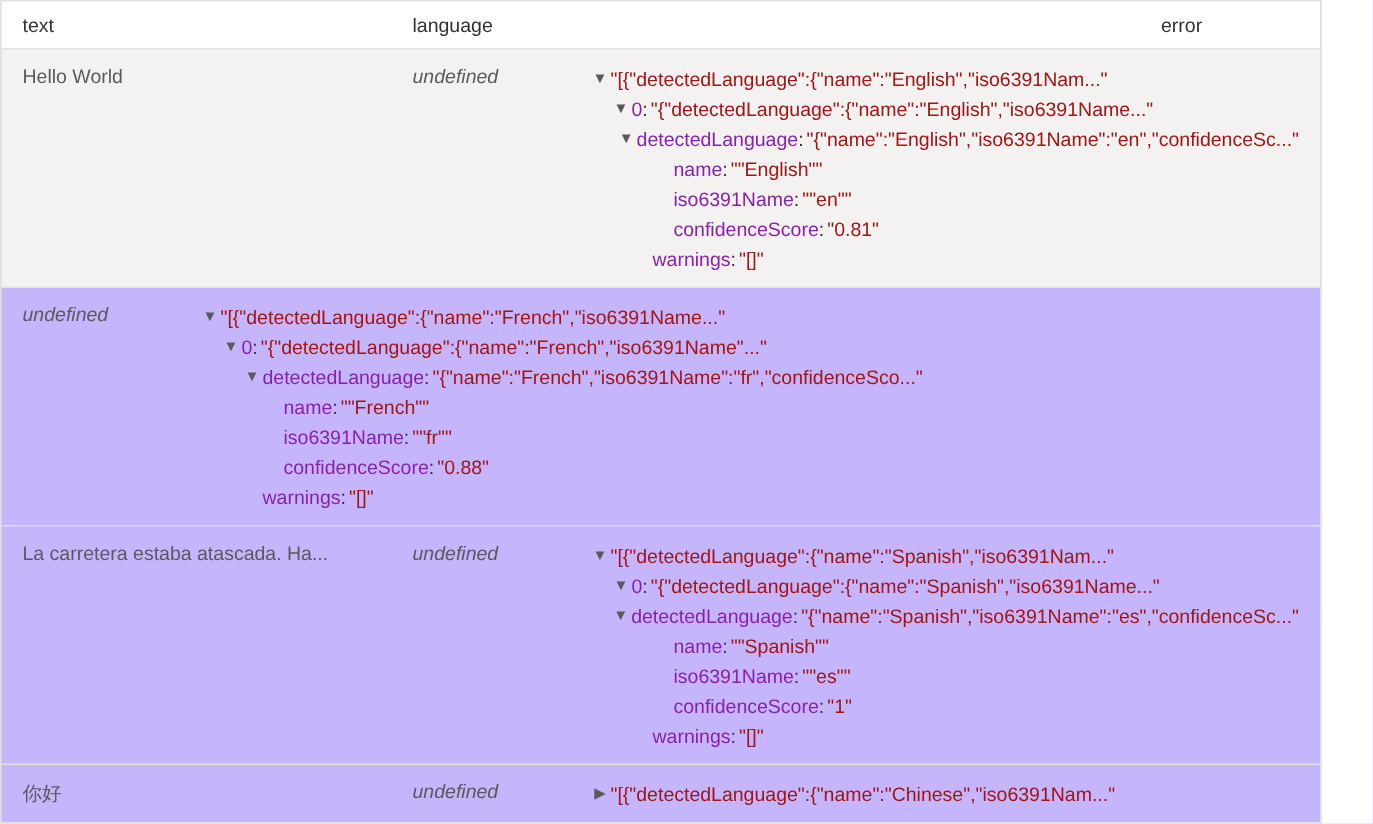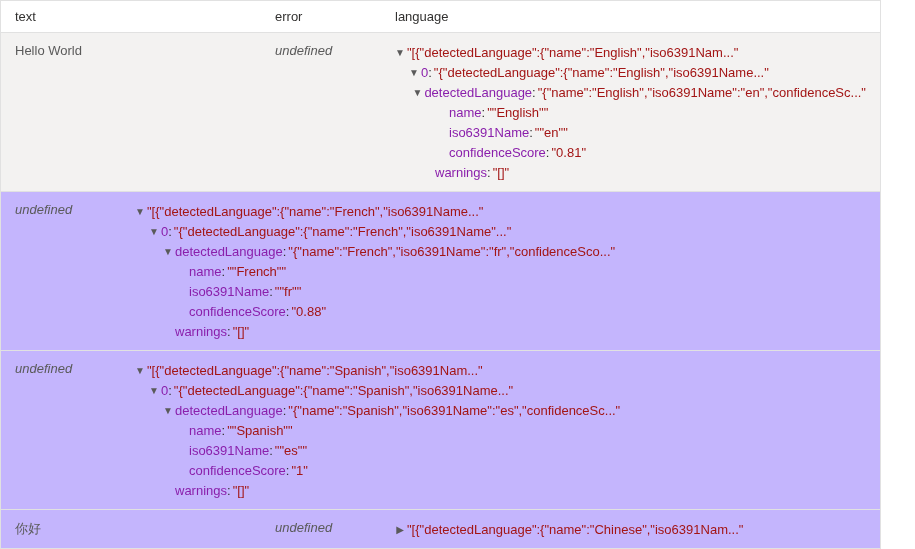--- a/index.html
+++ b/index.html
@@ -65,22 +65,22 @@
   .i2 { width: 28px; }
   .i3 { width: 42px; }
 </style>
 </head>
 <body>
 
 <div class="table">
 
   <div class="thead">
     <div class="th col-text">text</div>
+    <div class="th col-lang">language</div>
     <div class="th col-error">error</div>
-    <div class="th col-lang">language</div>
   </div>
 
   <div id="tbody">
       <div class="row highlight">
         <div class="cell col-text">Hello World</div>
         <div class="cell col-error">undefined</div>
         <div class="cell col-lang">
           <div class="tree-line">
             <span class="caret">▼</span>
             <span class="val">"[{"detectedLanguage":{"name":"English","iso6391Nam..."</span>
@@ -174,20 +174,21 @@
           <div class="tree-line">
             <span class="indent i2"></span>
             <span class="caret"></span>
             <span class="key">warnings</span>
             <span class="colon">: </span>
             <span class="val">"[]"</span>
           </div>
         </div>
       </div>
       <div class="row">
+        <div class="cell col-text">La carretera estaba atascada. Ha...</div>
         <div class="cell col-error">undefined</div>
         <div class="cell col-lang">
           <div class="tree-line">
             <span class="caret">▼</span>
             <span class="val">"[{"detectedLanguage":{"name":"Spanish","iso6391Nam..."</span>
           </div>
           <div class="tree-line">
             <span class="indent i1"></span>
             <span class="caret">▼</span>
             <span class="key">0</span>

